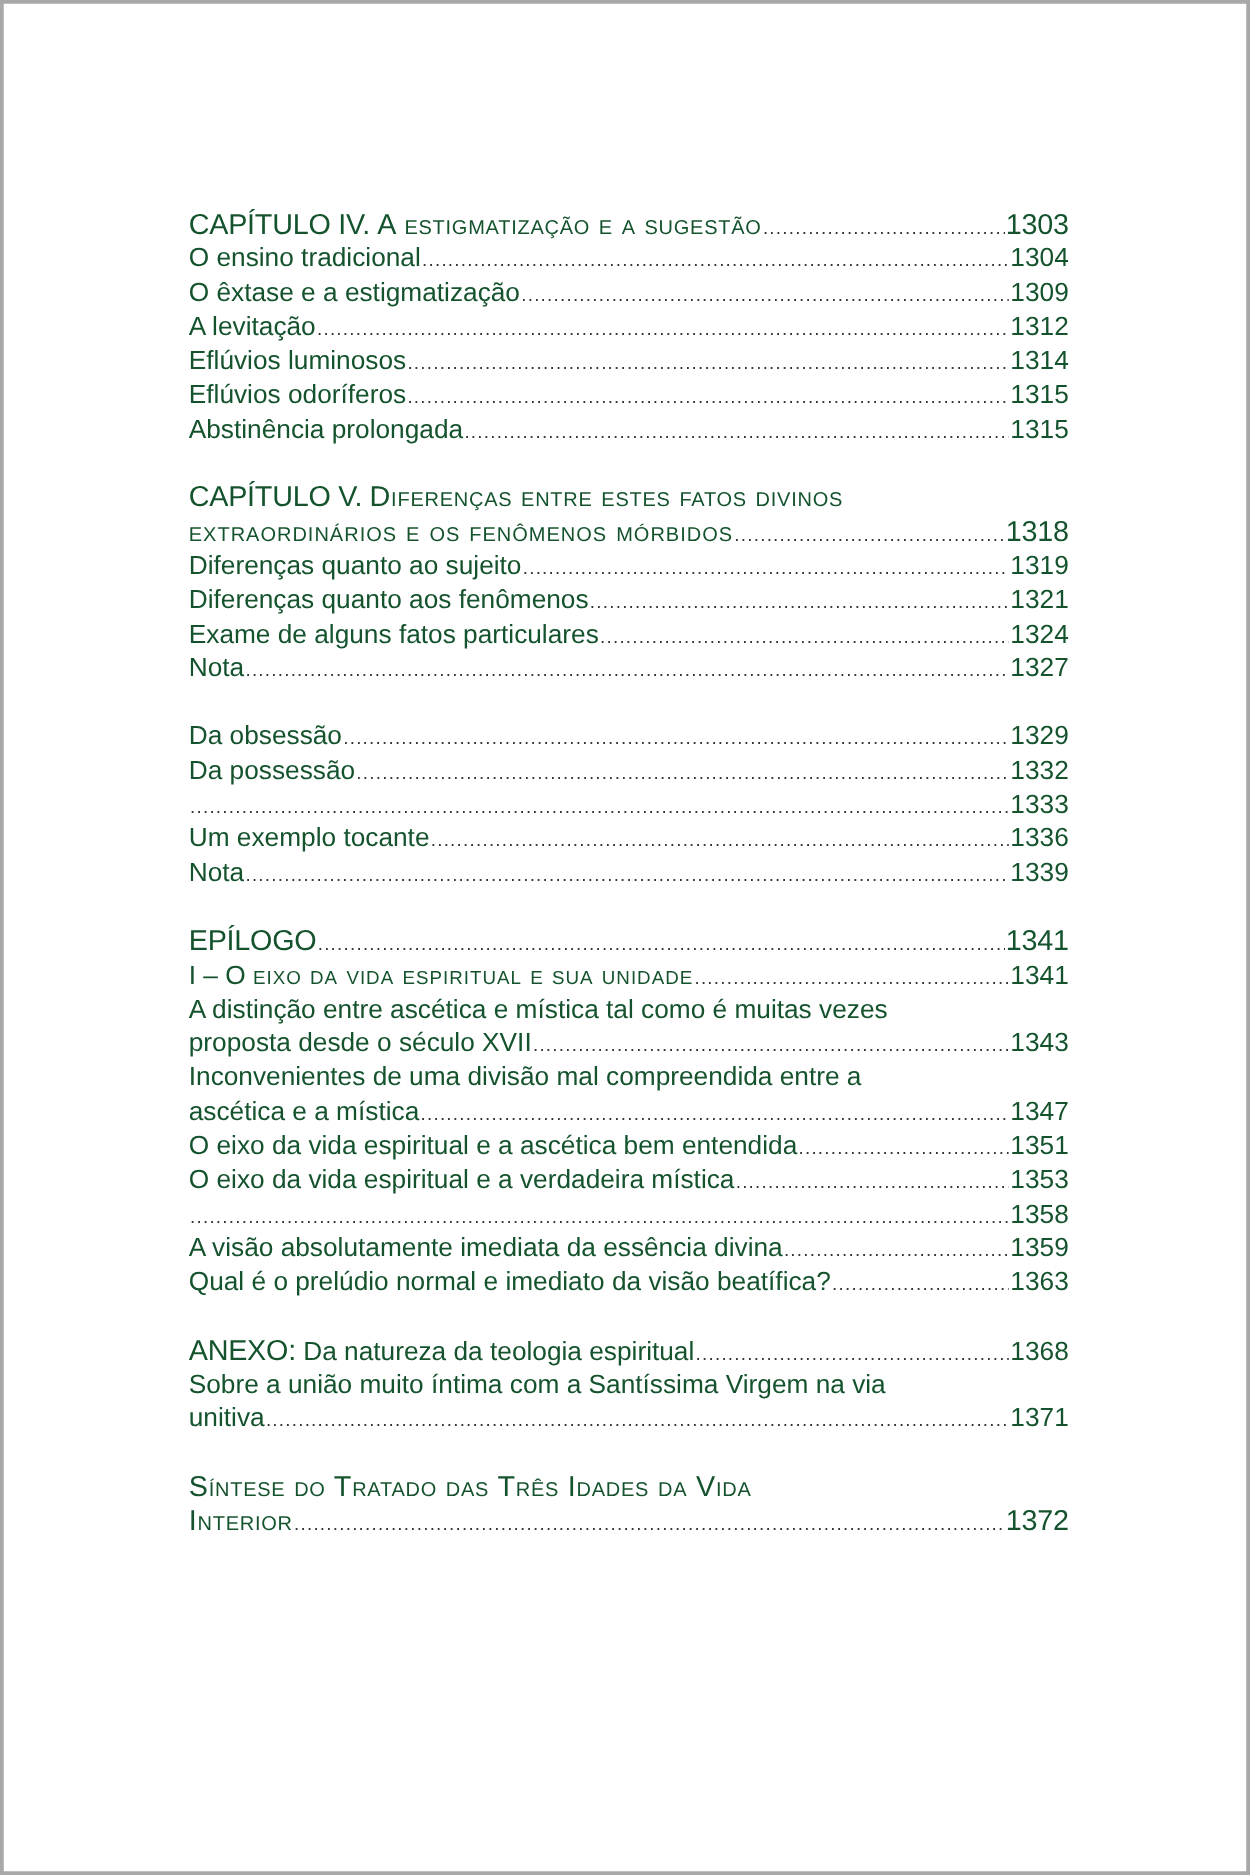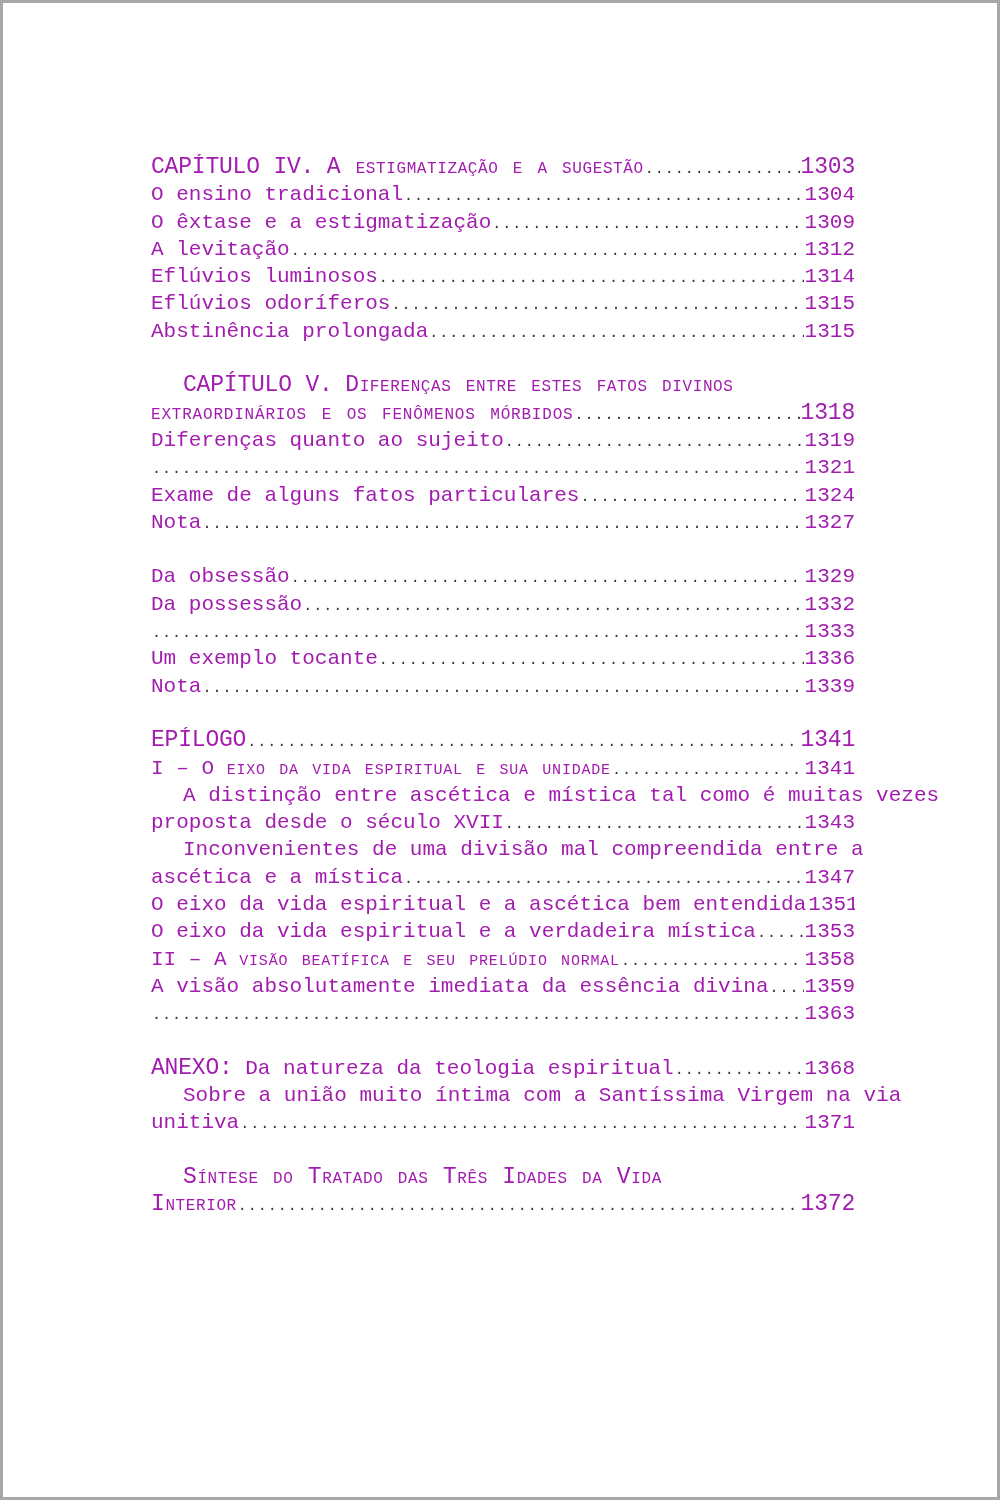--- a/index.html
+++ b/index.html
@@ -11,24 +11,24 @@
     }
     .frame {
       position: absolute; left: 0; top: 0;
       width: 994px; height: 1494px;
       border: 3px solid #a8a8a8;
       background: #ffffff;
     }
     .toc {
       position: absolute;
       left: 151px;
-      top: 154px;
+      top: 166px;
       width: 704px;
-      font-family: Liberation Mono, monospace;
-      color: #a21caf;
+      font-family: Liberation Sans, sans-serif;
+      color: #14532d;
       font-size: 21px;
       line-height: 27.3px;
     }
     .section { margin-bottom: 27.3px; }
     .entry {
       display: flex;
       align-items: baseline;
       white-space: nowrap;
       height: 27.3px;
       overflow: hidden;
@@ -40,21 +40,21 @@
       white-space: nowrap;
       margin: 0 1px;
       letter-spacing: 1px;
       font-size: 15px;
       color: #333;
     }
     .entry .leader::before {
       content: "..................................................................................................................................................................................................................................";
     }
     .entry .page { flex: 0 0 auto; }
-    .line-only { height: 27.3px; white-space: nowrap; margin-left: 32px; }
+    .line-only { height: 27.3px; white-space: nowrap; }
     .head-main { font-size: 23px; letter-spacing: -0.2px; }
     .sc { font-variant: small-caps; letter-spacing: 0.6px; }
     .sc-lower {
       text-transform: lowercase;
       font-variant: small-caps;
       letter-spacing: 0.8px;
     }
   </style>
 </head>
 <body>
@@ -113,20 +113,21 @@
       <span class="title head-main sc-lower">extraordinários e os fenômenos mórbidos</span>
       <span class="leader"></span>
       <span class="page head-main">1318</span>
     </div>
     <div class="entry">
         <span class="title">Diferenças quanto ao sujeito</span>
         <span class="leader"></span>
         <span class="page">1319</span>
       </div>
     <div class="entry">
+        <span class="title">Diferenças quanto aos fenômenos</span>
         <span class="leader"></span>
         <span class="page">1321</span>
       </div>
     <div class="entry">
         <span class="title">Exame de alguns fatos particulares</span>
         <span class="leader"></span>
         <span class="page">1324</span>
       </div>
     <div class="entry">
         <span class="title">Nota</span>
@@ -192,33 +193,30 @@
         <span class="title">O eixo da vida espiritual e a ascética bem entendida</span>
         <span class="leader"></span>
         <span class="page">1351</span>
       </div>
     <div class="entry">
         <span class="title">O eixo da vida espiritual e a verdadeira mística</span>
         <span class="leader"></span>
         <span class="page">1353</span>
       </div>
     <div class="entry">
-      <span class="title">
-        <span>II – A</span>
-        <span class="sc-lower">visão beatífica e seu prelúdio normal</span>
-      </span>
       <span class="leader"></span>
       <span class="page">1358</span>
     </div>
     <div class="entry">
         <span class="title">A visão absolutamente imediata da essência divina</span>
         <span class="leader"></span>
         <span class="page">1359</span>
       </div>
     <div class="entry">
+        <span class="title">Qual é o prelúdio normal e imediato da visão beatífica?</span>
         <span class="leader"></span>
         <span class="page">1363</span>
       </div>
   </div>
 
   <div class="section">
     <div class="entry">
       <span class="title">
         <span class="head-main">ANEXO:</span>
         <span>Da natureza da teologia espiritual</span>

